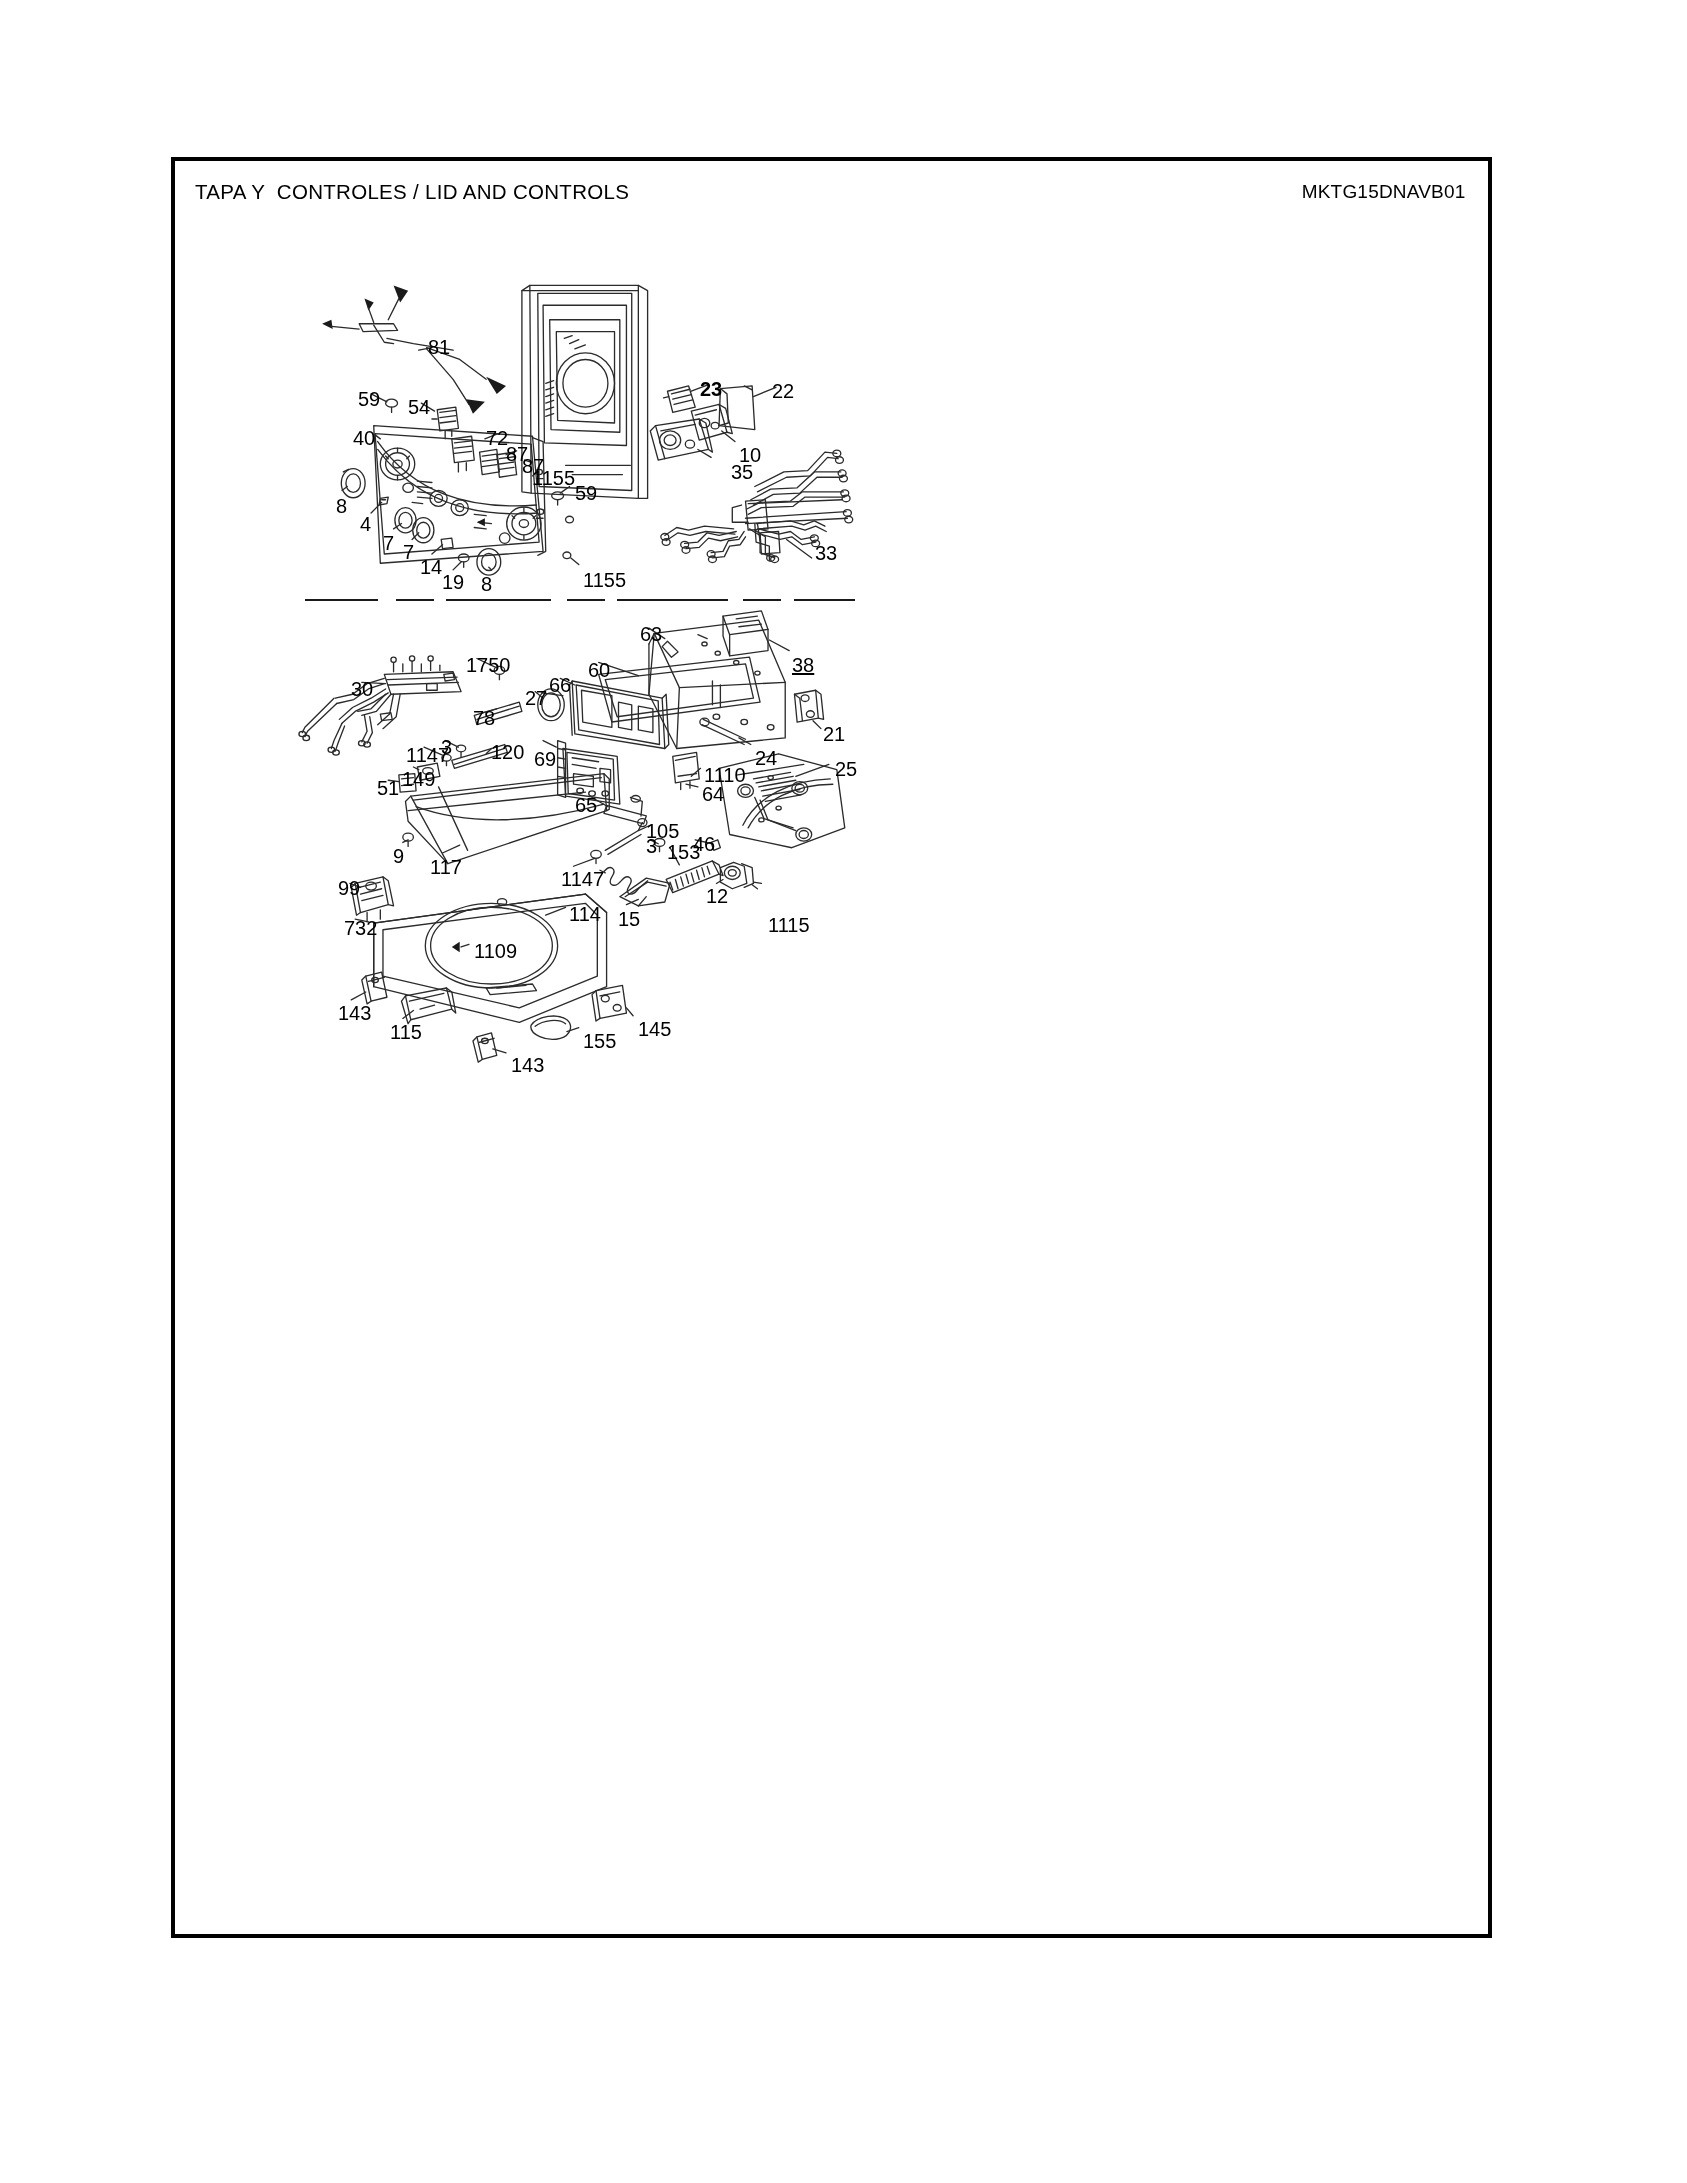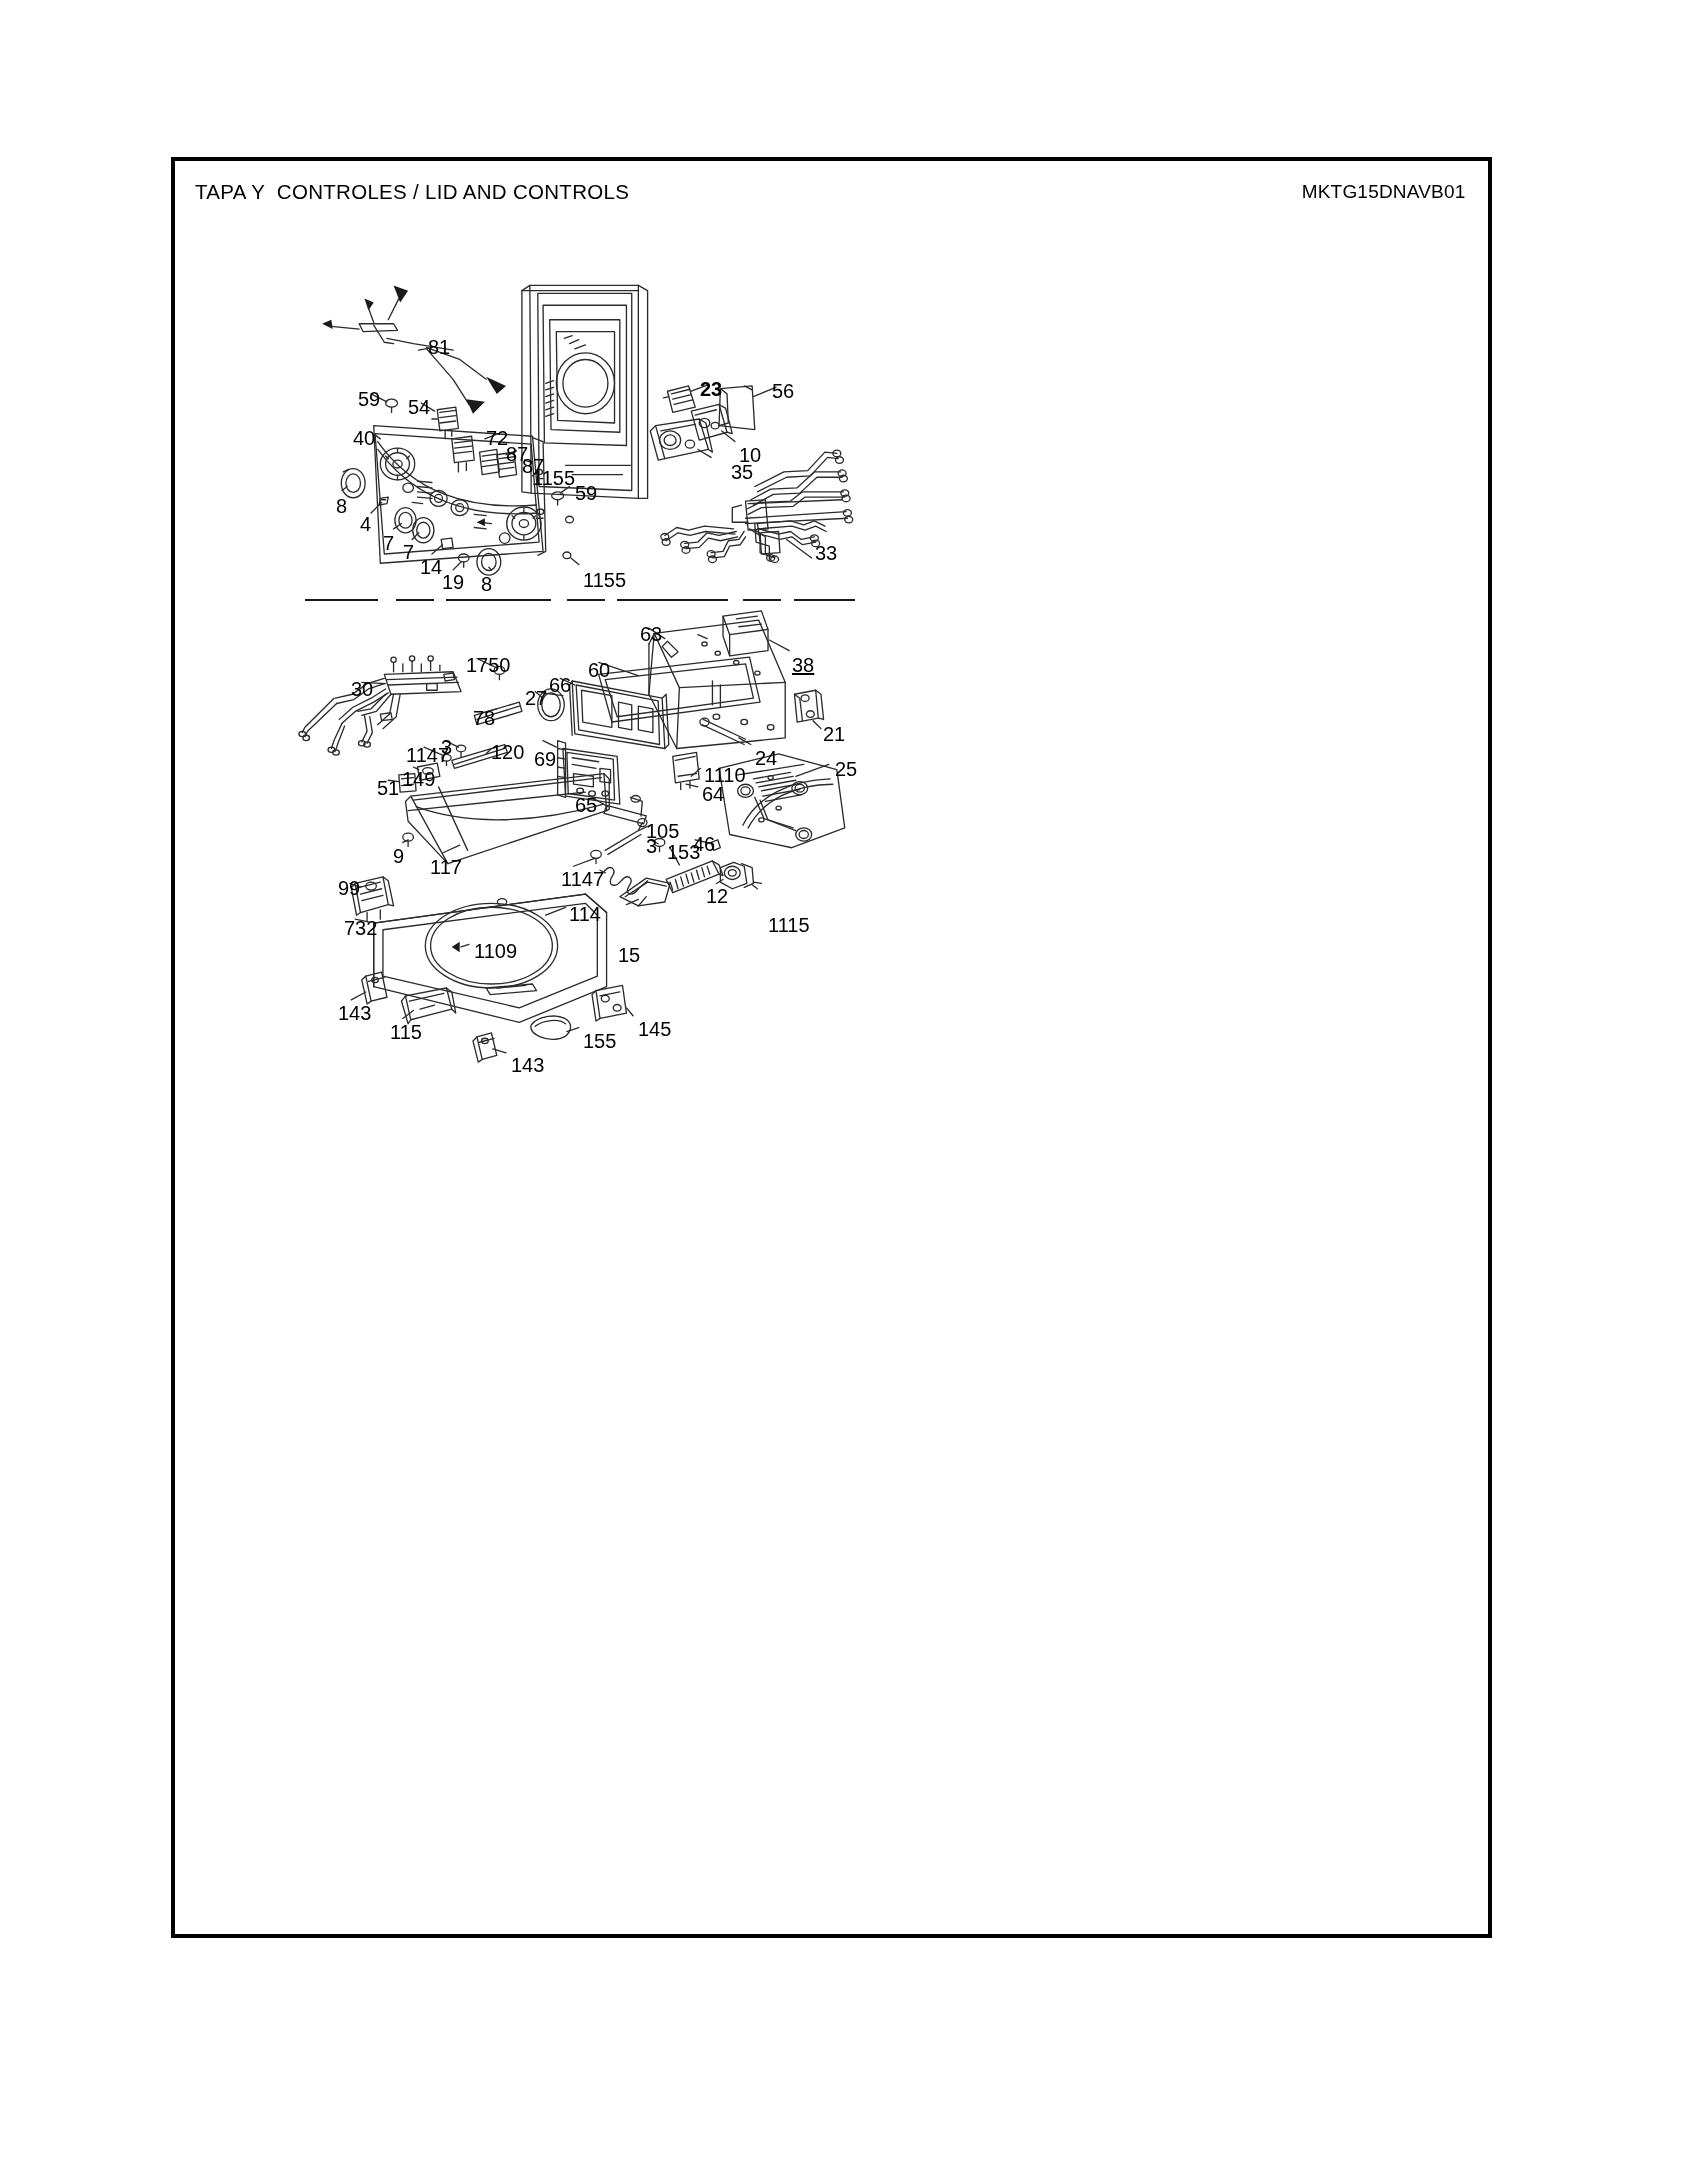--- a/index.html
+++ b/index.html
@@ -692,21 +692,21 @@
   <div class="divider-seg" style="left:392px; top:438px; width:38px;"></div>
   <div class="divider-seg" style="left:442px; top:438px; width:111px;"></div>
   <div class="divider-seg" style="left:568px; top:438px; width:38px;"></div>
   <div class="divider-seg" style="left:619px; top:438px; width:61px;"></div>
 
   <div id="callout-layer">
       <div class="callout" style="left: 253px; top: 176px;">81</div>
       <div class="callout" style="left: 183px; top: 228px;">59</div>
       <div class="callout" style="left: 233px; top: 236px;">54</div>
       <div class="callout" style="left: 525px; top: 218px; font-weight: bold;">23</div>
-      <div class="callout" style="left: 597px; top: 220px;">56</div>
+      <div class="callout" style="left: 597px; top: 220px;">22</div>
       <div class="callout" style="left: 178px; top: 267px;">40</div>
       <div class="callout" style="left: 311px; top: 267px;">72</div>
       <div class="callout" style="left: 331px; top: 283px;">87</div>
       <div class="callout" style="left: 347px; top: 295px;">87</div>
       <div class="callout" style="left: 564px; top: 284px;">10</div>
       <div class="callout" style="left: 539px; top: 301px; margin-left: 17px;">35</div>
       <div class="callout" style="left: 357px; top: 307px;">1155</div>
       <div class="callout" style="left: 161px; top: 335px;">8</div>
       <div class="callout" style="left: 400px; top: 322px;">59</div>
       <div class="callout" style="left: 185px; top: 353px;">4</div>
@@ -740,21 +740,21 @@
       <div class="callout" style="left: 471px; top: 660px;">105</div>
       <div class="callout" style="left: 218px; top: 685px;">9</div>
       <div class="callout" style="left: 255px; top: 696px;">117</div>
       <div class="callout" style="left: 471px; top: 675px;">3</div>
       <div class="callout" style="left: 492px; top: 681px;">153</div>
       <div class="callout" style="left: 518px; top: 673px;">46</div>
       <div class="callout" style="left: 386px; top: 708px;">1147</div>
       <div class="callout" style="left: 531px; top: 725px;">12</div>
       <div class="callout" style="left: 593px; top: 718px; margin-top: 36px;">1115</div>
       <div class="callout" style="left: 163px; top: 717px;">99</div>
-      <div class="callout" style="left: 443px; top: 748px; margin-top: 36px;">15</div>
+      <div class="callout" style="left: 443px; top: 748px;">15</div>
       <div class="callout" style="left: 394px; top: 743px;">114</div>
       <div class="callout" style="left: 169px; top: 757px;">732</div>
       <div class="callout" style="left: 299px; top: 780px;">1109</div>
       <div class="callout" style="left: 163px; top: 842px;">143</div>
       <div class="callout" style="left: 215px; top: 861px;">115</div>
       <div class="callout" style="left: 463px; top: 858px;">145</div>
       <div class="callout" style="left: 408px; top: 870px;">155</div>
       <div class="callout" style="left: 336px; top: 894px;">143</div>
     </div>
 

